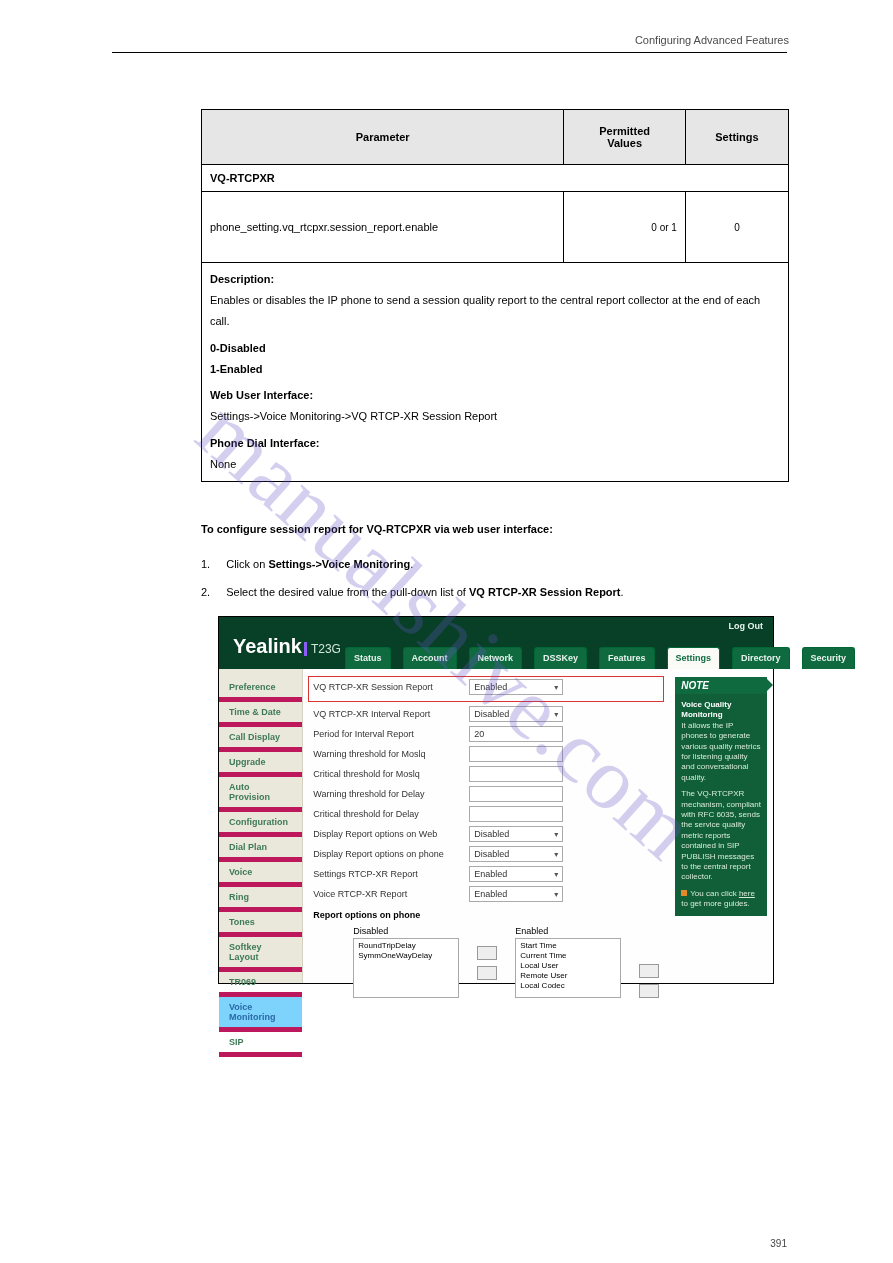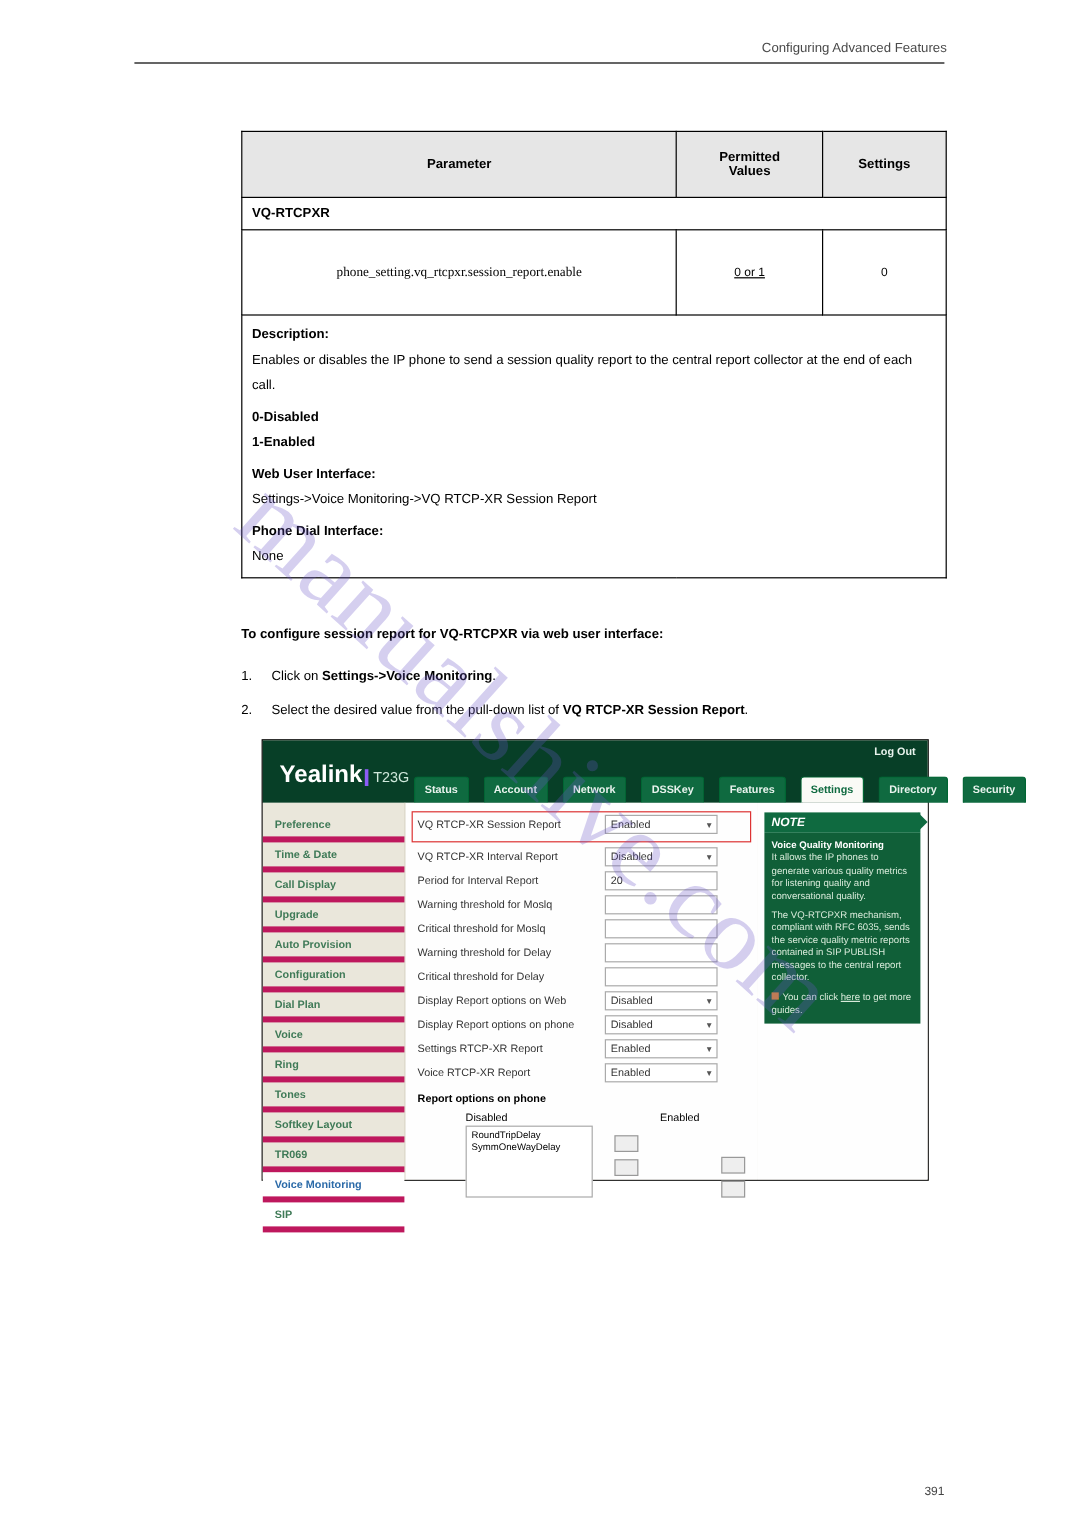--- a/index.html
+++ b/index.html
@@ -41,22 +41,22 @@
     font-size: 11px;
   }
   .tbl td, .tbl th {
     border: 1px solid #000;
     vertical-align: middle;
     padding: 6px 8px;
   }
   .tbl .hdr td { background: #e6e6e6; text-align: center; font-weight: bold; height: 42px; }
   .tbl .sect td { background: #fff; font-weight: bold; height: 14px; }
   .tbl .row1 td { height: 58px; }
-  .tbl .row1 .c1 { text-align: center; vertical-align: middle; width: 296px; line-height: 1.9; font-family: Liberation Serif, serif; }
-  .tbl .row1 .c2 { text-align: center; width: 88px; font-size: 10px; text-decoration: underline; }
+  .tbl .row1 .c1 { text-align: left; vertical-align: middle; width: 296px; line-height: 1.9; }
+  .tbl .row1 .c2 { text-align: right; width: 88px; font-size: 10px; }
   .tbl .row1 .c3 { text-align: center; width: 72px; font-size: 10px; }
   .tbl .desc td { font-size: 11px; line-height: 1.9; }
   .tbl .desc .label { font-weight: bold; }
   .tbl .desc .wui { font-weight: bold; }
 
   .bodytext {
     margin: 38px 0 0 185px;
     width: 588px;
     font-size: 11px;
     line-height: 1.7;
@@ -84,21 +84,21 @@
     color: #fff;
   }
   .ss-logo .thin { font-weight: normal; font-size: 12px; color: #cfe8db; border-left:3px solid #8b5cf6; padding-left:4px; margin-left:2px;}
   .ss-logout { position: absolute; right: 10px; top: 4px; font-size: 9px; color: #e8f3ed; font-weight: bold;}
   .ss-tabs { position: absolute; left: 126px; bottom: 0; height: 22px; display: flex; gap: 12px;}
   .ss-tab { background: #0f6a40; color: #e8f3ed; font-size: 9px; font-weight: bold; padding: 5px 8px 0 8px; border-radius: 3px 3px 0 0; border:1px solid #063; border-bottom:none;}
   .ss-tab.active { background: #fafaf6; color: #0f6a40;}
   .ss-body { position: absolute; top: 52px; left:0; right:0; bottom:0; display:flex;}
   .ss-left { width: 118px; background: #eae7db; border-right:1px solid #d7d3c4; padding-top:8px;}
   .ss-left .item { padding: 5px 10px; color:#3f7a57; font-size:9px; font-weight:bold; border-bottom:5px solid #be185d;}
-  .ss-left .item.sel { background:#ffffff; color:#2b6aa8;}
+  .ss-left .item.sel { background:#7dd3fc; color:#2b6aa8;}
   .ss-mid { flex:1; background:#fefefe; padding: 10px 10px;}
   .ss-right { width: 130px; background:#fefefe; padding: 8px 6px 0 6px; }
   .ss-note-hdr { background:#0f6a40; color:#fff; font-weight:bold; font-size:10px; padding:3px 6px; position:relative;font-style:italic;}
   .ss-note-hdr::after{content:""; position:absolute; right:-6px; top:0; border:8px solid transparent; border-left-color:#0f6a40; border-right:none;}
   .ss-note-body { background:#105f38; color:#d7ead9; font-size:8px; padding:6px; line-height:1.3;}
   .ss-note-body b{color:#fff;}
   .ss-note-body a{color:#d7ead9; text-decoration:underline;}
   .ss-note-sq{display:inline-block;width:6px;height:6px;background:#e08a2a;margin-right:3px;}
   .frow { display:flex; align-items:center; gap:6px; margin-bottom:4px; font-size:9px; color:#333;}
   .frow .lab{ width:150px; }
@@ -269,20 +269,27 @@
               <div>RoundTripDelay</div>
               <div>SymmOneWayDelay</div>
             </div>
           </div>
           <div style="display:flex;flex-direction:column;justify-content:center;gap:4px;">
             <span class="arrowbtn"></span>
             <span class="arrowbtn"></span>
           </div>
           <div class="tcol">
             <div class="thd">Enabled</div>
+            <div class="box">
+              <div>Start Time</div>
+              <div>Current Time</div>
+              <div>Local User</div>
+              <div>Remote User</div>
+              <div>Local Codec</div>
+            </div>
           </div>
           <div style="display:flex;flex-direction:column;justify-content:flex-end;gap:4px;">
             <span class="arrowbtn"></span>
             <span class="arrowbtn"></span>
           </div>
         </div>
       </div>
       <div class="ss-right">
         <div class="ss-note-hdr">NOTE</div>
         <div class="ss-note-body">

